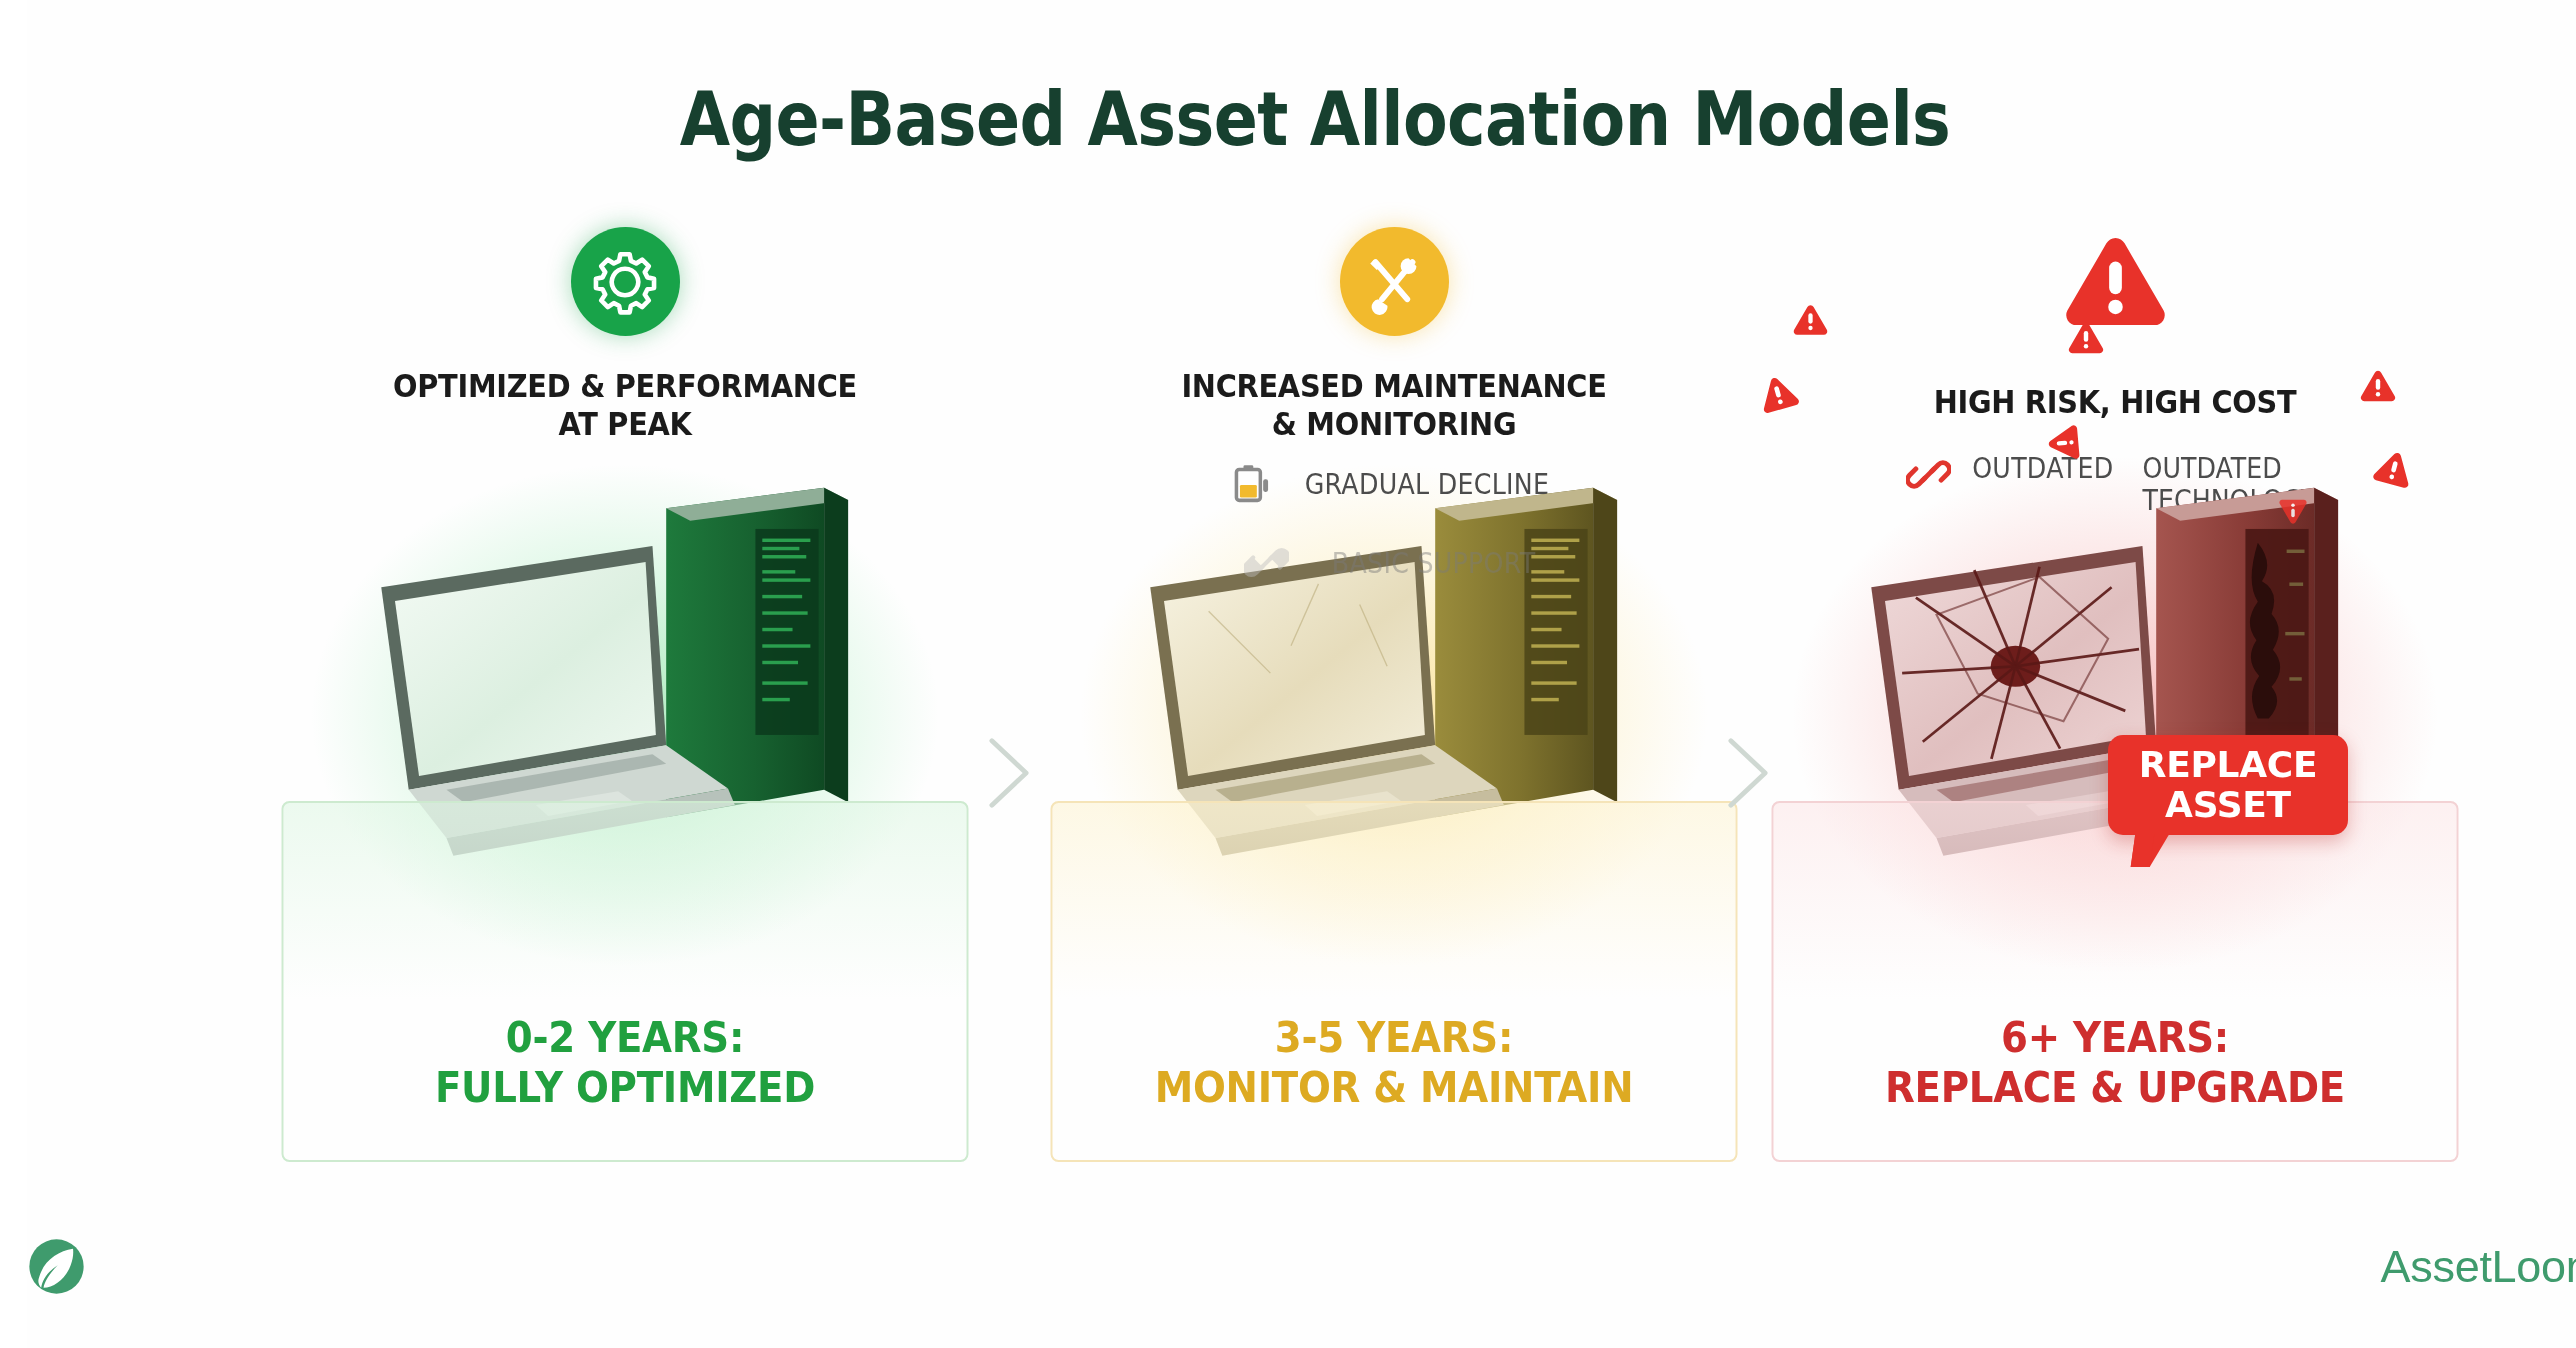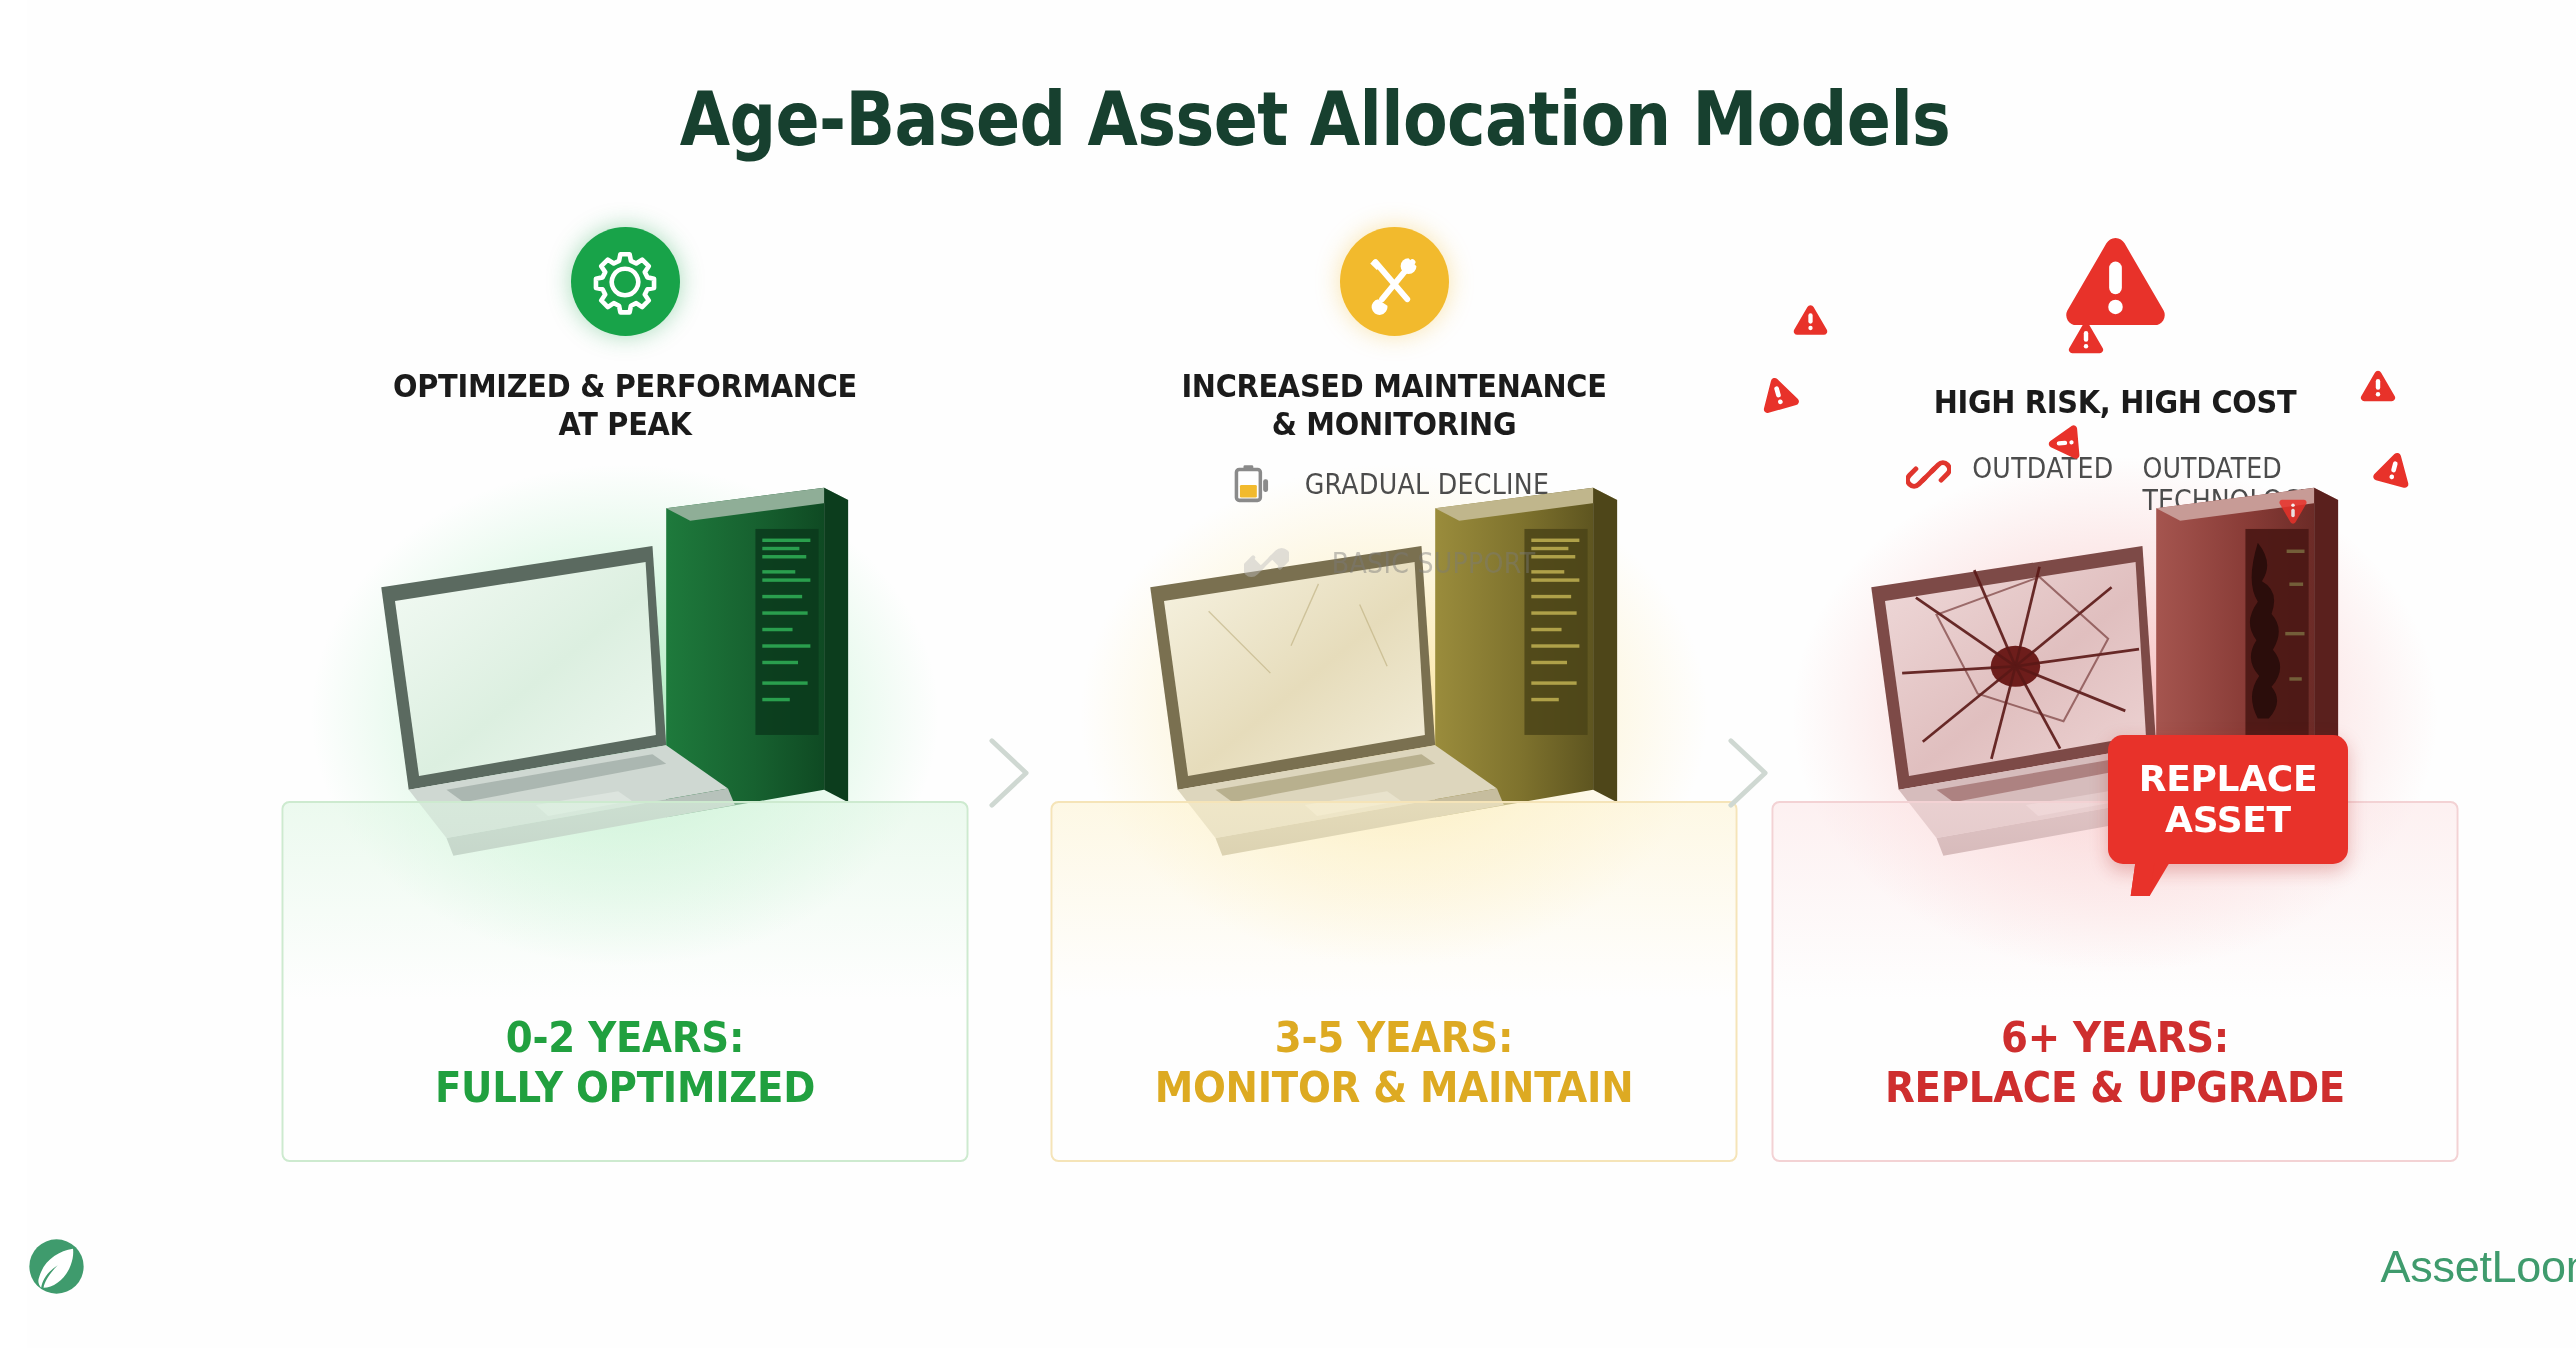--- a/index.html
+++ b/index.html
@@ -156,21 +156,21 @@
   }
   .card-text.green { color: #21a03f; }
   .card-text.amber { color: #ddaa22; }
   .card-text.red   { color: #ce2e2e; }
 
   
   .bubble {
     position: absolute;
     z-index: 8;
     left: 371px; top: 508px;
-    width: 240px; height: 129px;
+    width: 240px; height: 100px;
     background: #e8322a;
     border-radius: 15px;
     display: flex; align-items: center; justify-content: center;
     box-shadow: 0 6.9px 18px rgba(180,30,25,.28);
   }
   .bubble:after {
     content: ""; position: absolute;
     left: 25px; bottom: -32px;
     border-left: 19px solid #e8322a;
     border-right: 15px solid transparent;

